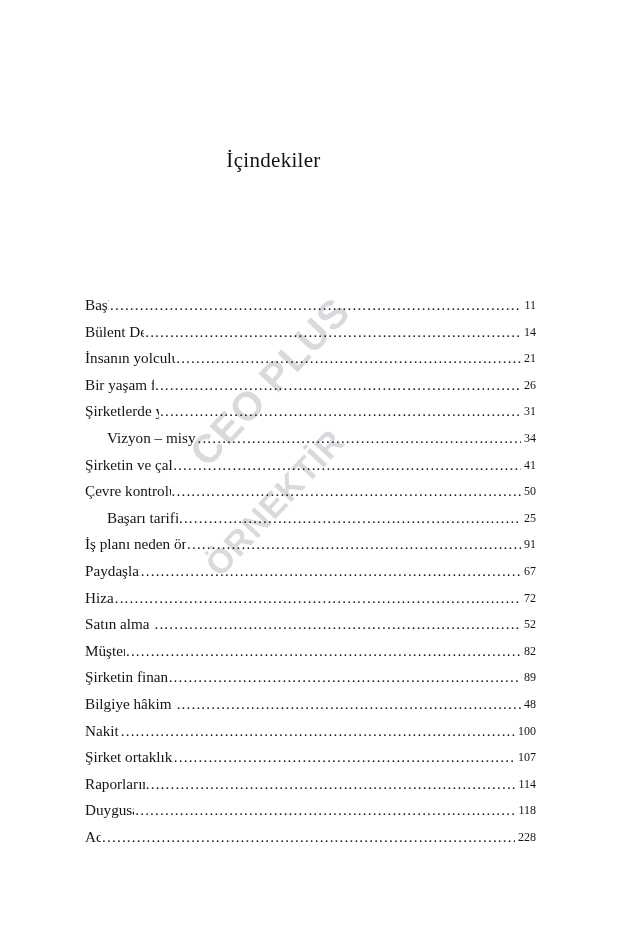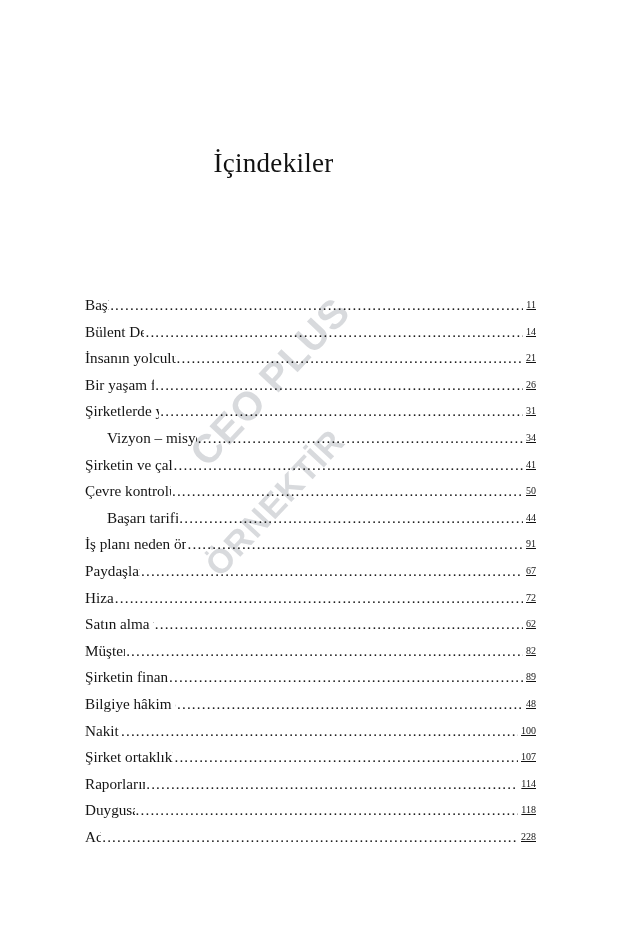--- a/index.html
+++ b/index.html
@@ -59,21 +59,21 @@
   .content {
     position: relative;
     z-index: 2;
   }
   .toc-title {
     position: absolute;
     left: 0;
     top: 148px;
     width: 547px;
     text-align: center;
-    font-size: 27px;
+    font-size: 21px;
     font-weight: 400;
     letter-spacing: 0.3px;
     color: #121212;
   }
 
   .toc-list {
     position: absolute;
     left: 85px;
     top: 292px;
     width: 451px;
@@ -109,22 +109,21 @@
     display: block;
     letter-spacing: 1.15px;
     font-size: 15.2px;
     line-height: 26.6px;
     color: #141414;
   }
   .entry-page {
     flex: 0 0 auto;
     text-align: right;
     padding-left: 2px;
-    font-size: 10px;
-    text-decoration: underline;
+    font-size: 12px;
   }
 </style>
 </head>
 <body>
 
 <div class="page">
 
   <div class="watermark">
     <div class="watermark-line wm-top">CEO PLUS</div>
     <div class="watermark-line wm-bottom">ÖRNEKTİR</div>
@@ -171,41 +170,41 @@
           <span class="entry-page">41</span>
         </div>
         <div class="toc-entry">
           <span class="entry-label">Çevre kontrolü ve 360 derece bakabilmek</span>
           <span class="entry-leader"></span>
           <span class="entry-page">50</span>
         </div>
         <div class="toc-entry indent">
           <span class="entry-label">Başarı tarifi herkes için aynı mıdır?</span>
           <span class="entry-leader"></span>
-          <span class="entry-page">44</span>
+          <span class="entry-page">25</span>
         </div>
         <div class="toc-entry">
           <span class="entry-label">İş planı neden önemlidir? Planlama – icraat dengesi</span>
           <span class="entry-leader"></span>
           <span class="entry-page">91</span>
         </div>
         <div class="toc-entry">
           <span class="entry-label">Paydaşları yönetebilmek</span>
           <span class="entry-leader"></span>
           <span class="entry-page">67</span>
         </div>
         <div class="toc-entry">
           <span class="entry-label">Hizalanmak</span>
           <span class="entry-leader"></span>
           <span class="entry-page">72</span>
         </div>
         <div class="toc-entry">
           <span class="entry-label">Satın alma ve tedarikçi ilişkileri</span>
           <span class="entry-leader"></span>
-          <span class="entry-page">62</span>
+          <span class="entry-page">52</span>
         </div>
         <div class="toc-entry">
           <span class="entry-label">Müşteri yönetimi</span>
           <span class="entry-leader"></span>
           <span class="entry-page">82</span>
         </div>
         <div class="toc-entry">
           <span class="entry-label">Şirketin finansal sağlığı ve raporlamalar</span>
           <span class="entry-leader"></span>
           <span class="entry-page">89</span>

